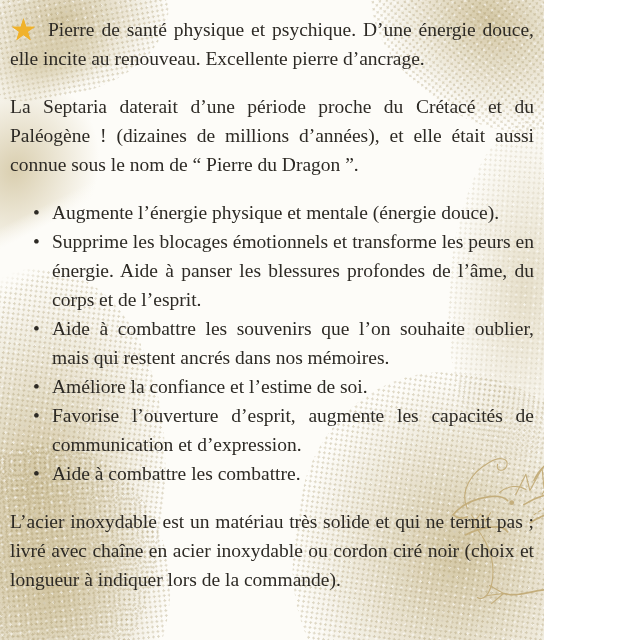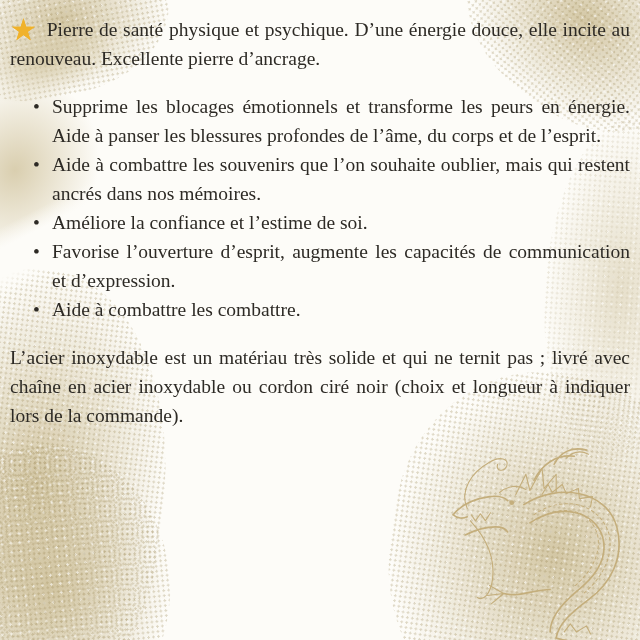--- a/index.html
+++ b/index.html
@@ -1,18 +1,18 @@
 <!DOCTYPE html>
 <html lang="fr"><head>
 <meta charset="utf-8">
 <style>
   html,body{margin:0;padding:0;}
   .canvas{
     position:relative;
-    width:640px;height:640px;
+    width:544px;height:640px;
     background:#fdfcf8;
     overflow:hidden;
     font-family:"Liberation Serif","DejaVu Serif",serif;
     color:#2d2a25;
   }
   
   .tex{position:absolute;pointer-events:none;}
   .speck{
     background-image:
       radial-gradient(rgba(146,126,70,.28) 1px, transparent 1.4px),
@@ -95,22 +95,24 @@
     <path class="thin" d="M66,154 L52,146 M66,154 L50,156 M66,154 L54,164"></path>
 
     <path d="M118,198 C 134,204 152,200 170,208"></path>
     <path class="thin" d="M126,192 L132,184 L138,192 L148,186 L152,194"></path>
   </svg>
 
   <div class="content">
 
     <p><span class="star">★</span><span>Pierre de santé physique et psychique. D’une énergie douce, elle incite au renouveau. Excellente pierre d’ancrage.</span></p>
 
+    <p>La Septaria daterait d’une période proche du Crétacé et du Paléogène ! (dizaines de millions d’années), et elle était aussi connue sous le nom de “ Pierre du Dragon ”.</p>
 
     <ul>
+      <li>Augmente l’énergie physique et mentale (énergie douce).</li>
       <li>Supprime les blocages émotionnels et transforme les peurs en énergie. Aide à panser les blessures profondes de l’âme, du corps et de l’esprit.</li>
       <li>Aide à combattre les souvenirs que l’on souhaite oublier, mais qui restent ancrés dans nos mémoires.</li>
       <li>Améliore la confiance et l’estime de soi.</li>
       <li>Favorise l’ouverture d’esprit, augmente les capacités de communication et d’expression.</li>
       <li>Aide à combattre les combattre.</li>
     </ul>
 
     <p>L’acier inoxydable est un matériau très solide et qui ne ternit pas ; livré avec chaîne en acier inoxydable ou cordon ciré noir (choix et longueur à indiquer lors de la commande).</p>
 
   </div>

